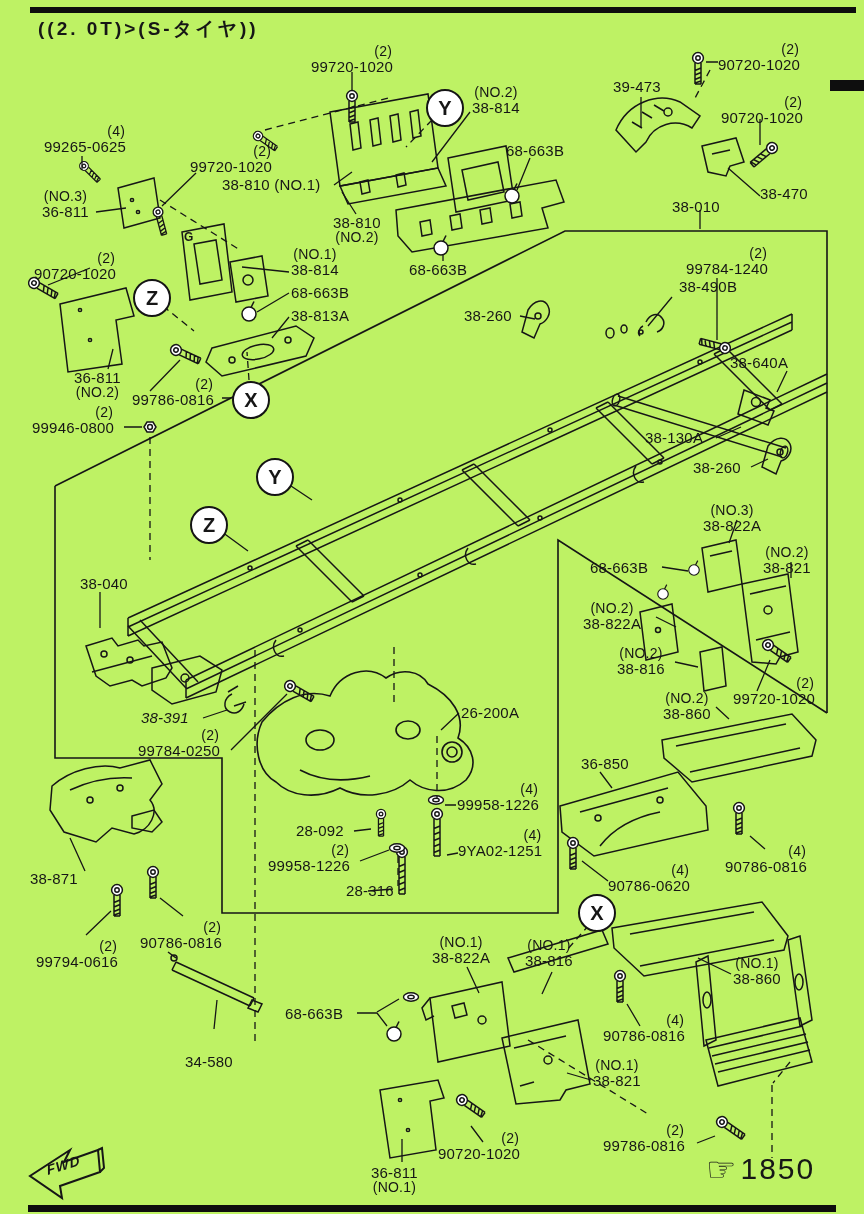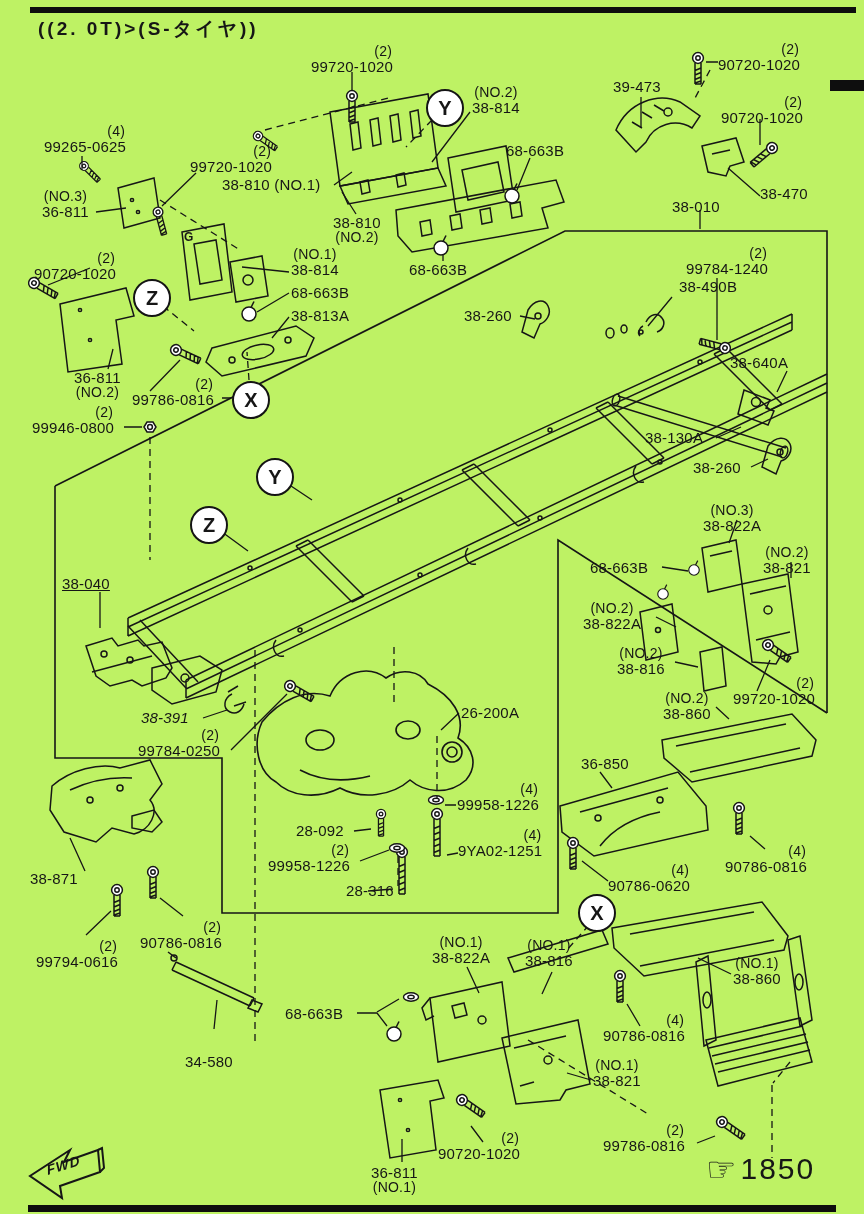--- a/index.html
+++ b/index.html
@@ -424,21 +424,21 @@
     </div>
   <div class="lbl" style="left:730px;top:355px;">
       <span>38-640A</span>
     </div>
   <div class="lbl" style="left:645px;top:430px;">
       <span>38-130A</span>
     </div>
   <div class="lbl" style="left:693px;top:460px;">
       <span>38-260</span>
     </div>
-  <div class="lbl" style="left:62px;top:576px;text-decoration:underline;">
+  <div class="lbl" style="left:80px;top:576px;">
       <span>38-040</span>
     </div>
   <div class="lbl" style="left:703px;top:503px;">
       <span class="pre-c">(NO.3)</span>
       <span>38-822A</span>
     </div>
   <div class="lbl" style="left:590px;top:560px;">
       <span>68-663B</span>
     </div>
   <div class="lbl" style="left:763px;top:545px;">

